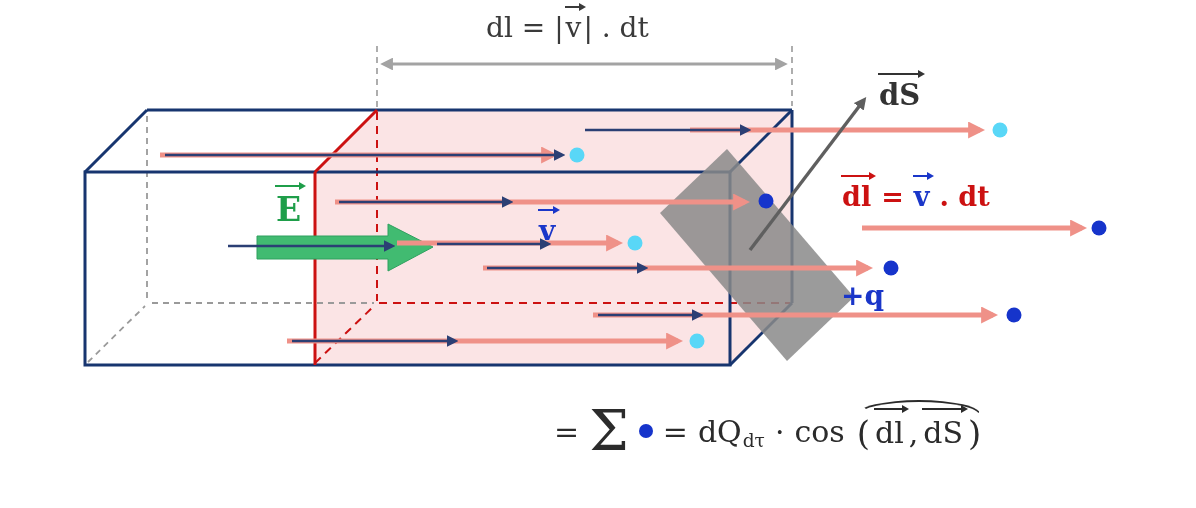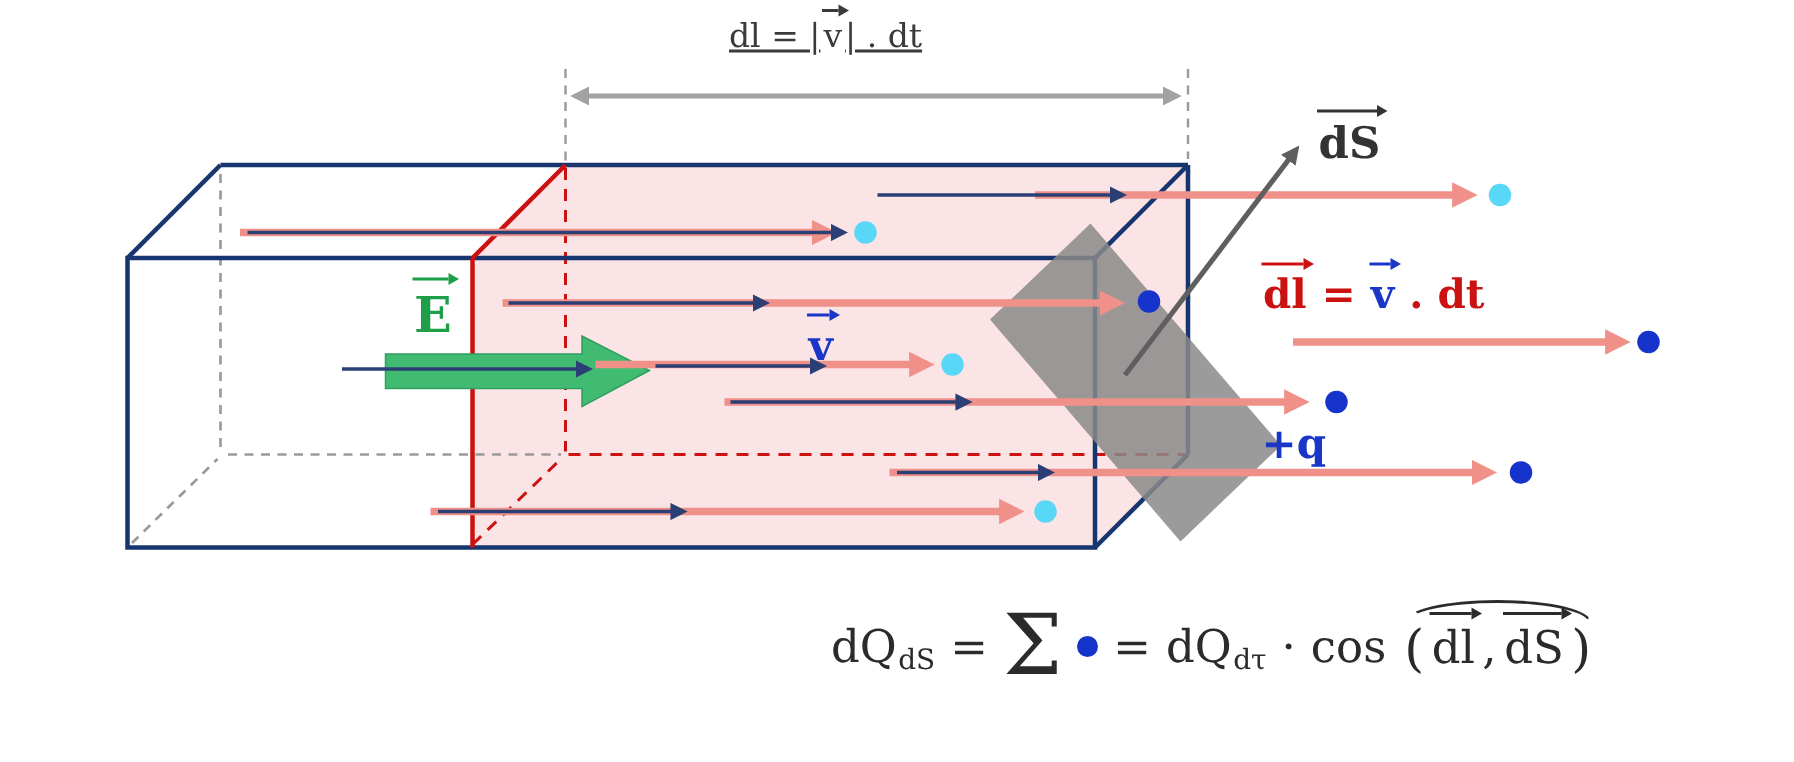--- a/index.html
+++ b/index.html
@@ -23,21 +23,21 @@
   .ln-measure{stroke:var(--gray_measure);stroke-width:3.2;fill:none;}
   .ln-ds{stroke:var(--gray_dark);stroke-width:3.4;fill:none;}
   .pink{fill:var(--pink_fill);fill-opacity:.55;stroke:none;}
   .surface{fill:var(--gray_surface);fill-opacity:.85;stroke:none;}
   .green-arrow{fill:var(--green);stroke:#2fa05f;stroke-width:1;}
   .dot-cyan{fill:var(--cyan_dot);}
   .dot-blue{fill:var(--blue_dot);}
 
   
   .lbl{position:absolute;color:var(--text_dark);white-space:nowrap;line-height:1.1;}
-  .lbl-top{left:486px;top:13px;font-size:22px;text-decoration:underline;}
+  .lbl-top{left:486px;top:13px;font-size:28px;}
   .lbl-e{left:274px;top:192px;font-size:33px;font-weight:700;color:var(--green_text);}
   .lbl-v{left:537px;top:216px;font-size:28px;font-weight:700;color:var(--blue_text);}
   .lbl-ds{left:877px;top:80px;font-size:29px;font-weight:700;color:#333;}
   .lbl-dleq{left:840px;top:182px;font-size:27px;font-weight:700;color:var(--red);display:flex;gap:8px;align-items:baseline;}
   .lbl-q{left:841px;top:281px;font-size:28px;font-weight:700;color:var(--blue_text);}
 
   
   .vec{position:relative;display:inline-block;padding:0 2px;}
   .vec::before{content:"";position:absolute;left:1px;right:4px;top:-7px;height:2px;background:currentColor;}
   .vec::after{content:"";position:absolute;right:-3px;top:-10.5px;width:0;height:0;
@@ -169,21 +169,20 @@
   <div class="lbl lbl-dleq">
     <span class="vec">dl</span>
     <span>=</span>
     <span class="vec" style="color:var(--blue_text)">v</span>
     <span>. dt</span>
   </div>
 
   <div class="lbl lbl-q">+q</div>
 
   <div class="formula">
-    <span class="term"><span>dQ</span><span class="subscr">dS</span></span>
     <span>=</span>
     <span class="sigma">Σ</span>
     <span class="fdot"></span>
     <span>=</span>
     <span class="term"><span>dQ</span><span class="subscr">dτ</span></span>
     <span>·</span>
     <span>cos</span>
     <span class="hatgrp">
       <span class="paren">(</span>
       <span class="vec">dl</span>

